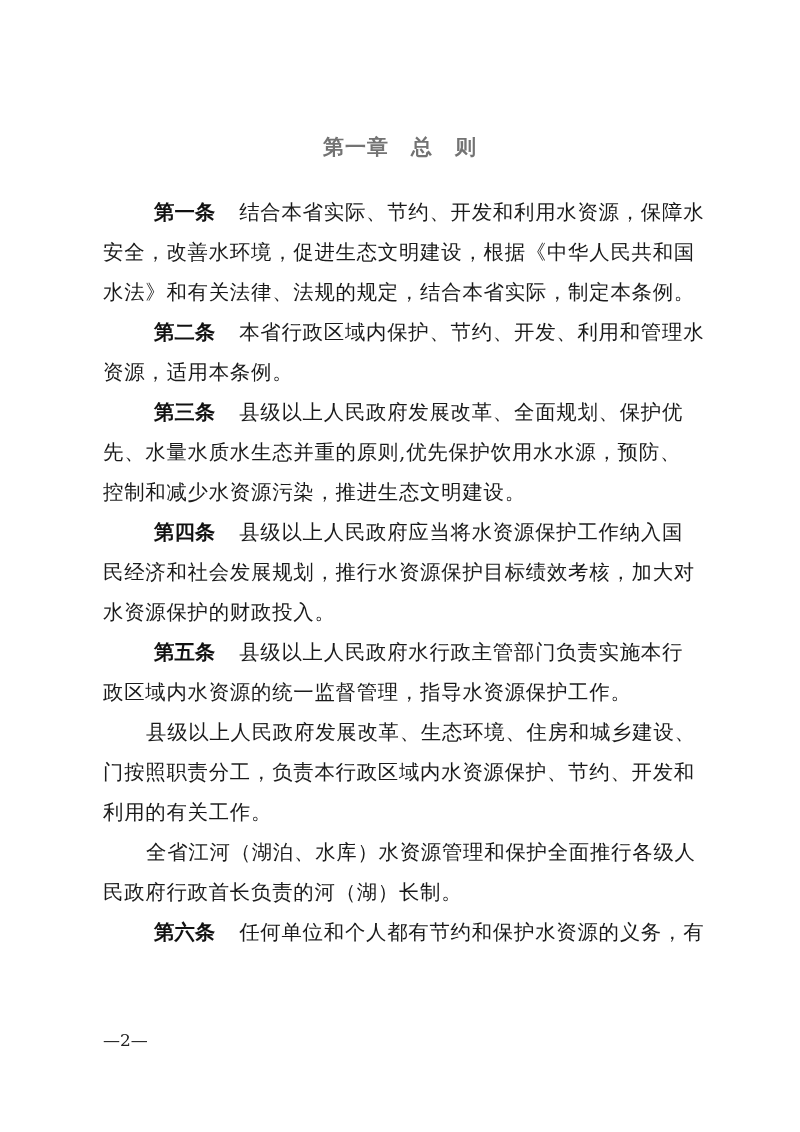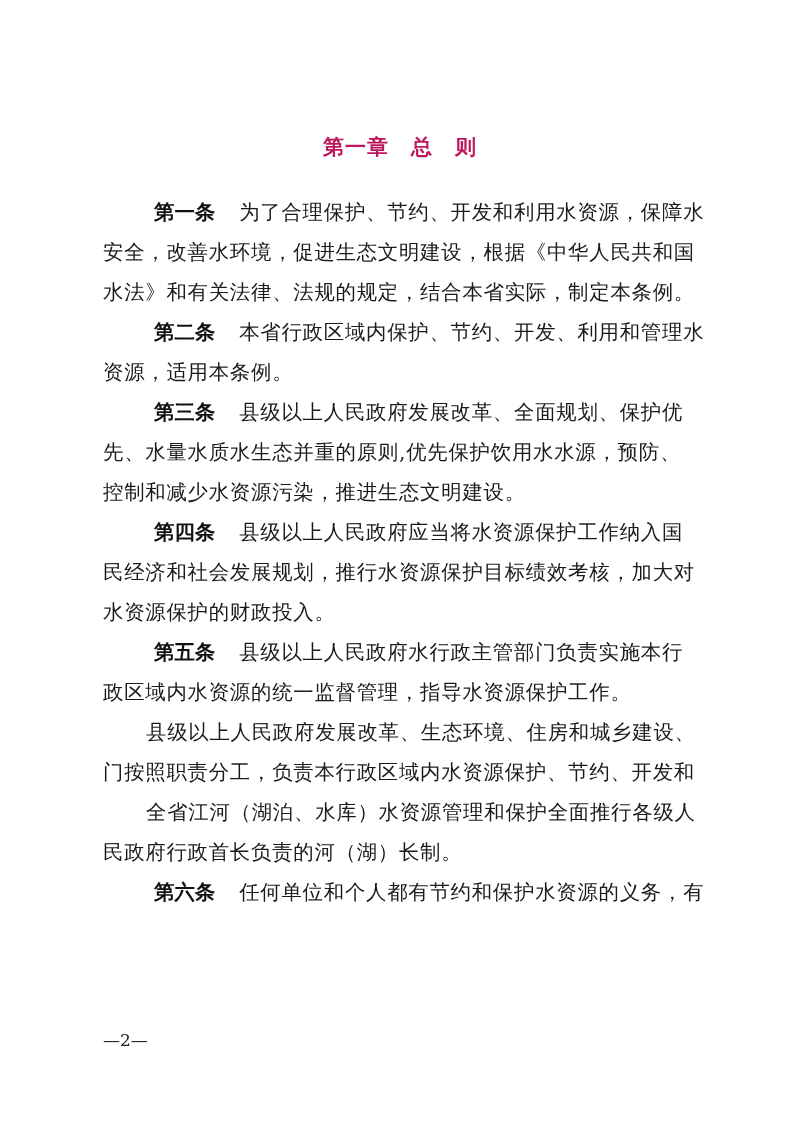--- a/index.html
+++ b/index.html
@@ -1,21 +1,21 @@
 <!DOCTYPE html>
 <html><head>
 <meta charset="utf-8">
 <style>
   html, body { margin:0; padding:0; background:#ffffff; }
   body { width:800px; height:1132px; position:relative; overflow:hidden;
          font-family:"DejaVu Serif", "Liberation Serif", serif; color:#1a1a1a; }
   .page { position:absolute; left:0; top:0; width:800px; height:1132px; background:#fff; }
   .title { position:absolute; top:133px; left:0; width:800px; text-align:center;
            font-family:"DejaVu Sans", "Liberation Sans", sans-serif; font-weight:bold;
-           font-size:21px; letter-spacing:1px; color:#be185d; }
+           font-size:21px; letter-spacing:1px; color:#737373; }
   .title .gap { display:inline-block; width:22px; }
   .body { position:absolute; top:192px; left:103px; width:594px; }
   .line { height:40px; line-height:40px; font-size:20.4px; white-space:nowrap;
           letter-spacing:0.75px; overflow:visible; }
   .indent { padding-left:43px; }
   .art { font-family:"DejaVu Sans", "Liberation Sans", sans-serif; font-weight:bold; letter-spacing:0px; color:#111;margin-left:8px; }
   .artgap { display:inline-block; width:24px; }
   .pagenum { position:absolute; top:1030px; left:103px; font-size:17px;
              font-family:"DejaVu Serif", "Liberation Serif", serif; color:#222; }
 </style>
@@ -23,41 +23,42 @@
 <body>
 
 <div class="page">
 
   <div class="title">
     <span>第一章</span><span class="gap"></span><span>总　则</span>
   </div>
 
   <div class="body">
 
-    <div class="line indent"><span class="art">第一条</span><span class="artgap"></span><span>为了合理保护、节约、开发和利用水资源，保障水</span></div>
+    <div class="line indent"><span class="art">第一条</span><span class="artgap"></span><span>结合本省实际、节约、开发和利用水资源，保障水</span></div>
     <div class="line">安全，改善水环境，促进生态文明建设，根据《中华人民共和国</div>
     <div class="line">水法》和有关法律、法规的规定，结合本省实际，制定本条例。</div>
 
     <div class="line indent"><span class="art">第二条</span><span class="artgap"></span><span>本省行政区域内保护、节约、开发、利用和管理水</span></div>
     <div class="line">资源，适用本条例。</div>
 
 
     <div class="line indent"><span class="art">第三条</span><span class="artgap"></span><span>县级以上人民政府发展改革、全面规划、保护优</span></div>
     <div class="line">先、水量水质水生态并重的原则,优先保护饮用水水源，预防、</div>
     <div class="line">控制和减少水资源污染，推进生态文明建设。</div>
 
     <div class="line indent"><span class="art">第四条</span><span class="artgap"></span><span>县级以上人民政府应当将水资源保护工作纳入国</span></div>
     <div class="line">民经济和社会发展规划，推行水资源保护目标绩效考核，加大对</div>
     <div class="line">水资源保护的财政投入。</div>
 
     <div class="line indent"><span class="art">第五条</span><span class="artgap"></span><span>县级以上人民政府水行政主管部门负责实施本行</span></div>
     <div class="line">政区域内水资源的统一监督管理，指导水资源保护工作。</div>
 
     <div class="line indent">县级以上人民政府发展改革、生态环境、住房和城乡建设、</div>
     <div class="line">门按照职责分工，负责本行政区域内水资源保护、节约、开发和</div>
+    <div class="line">利用的有关工作。</div>
 
     <div class="line indent">全省江河（湖泊、水库）水资源管理和保护全面推行各级人</div>
     <div class="line">民政府行政首长负责的河（湖）长制。</div>
 
     <div class="line indent"><span class="art">第六条</span><span class="artgap"></span><span>任何单位和个人都有节约和保护水资源的义务，有</span></div>
   </div>
 
   <div class="pagenum">—2—</div>
 </div>
 

